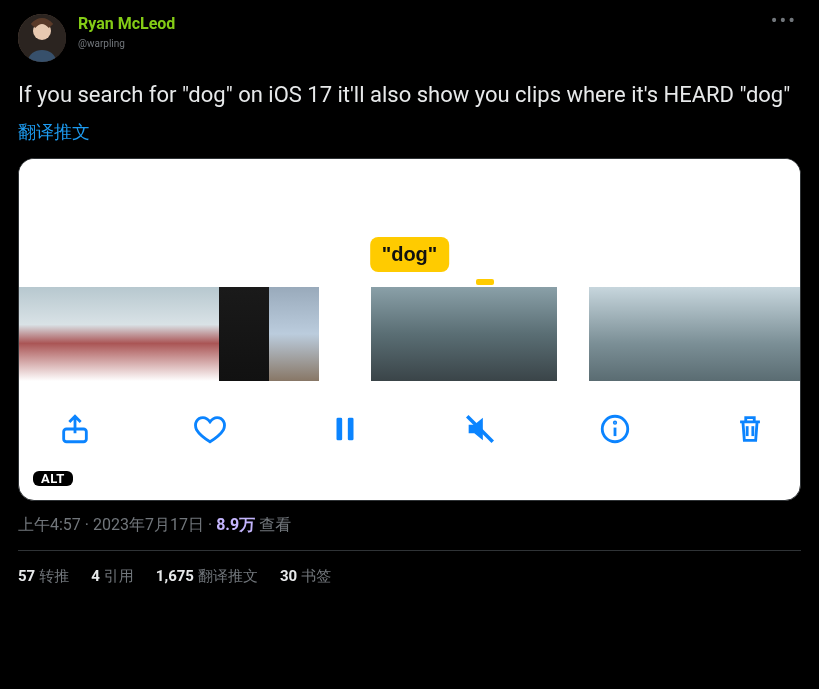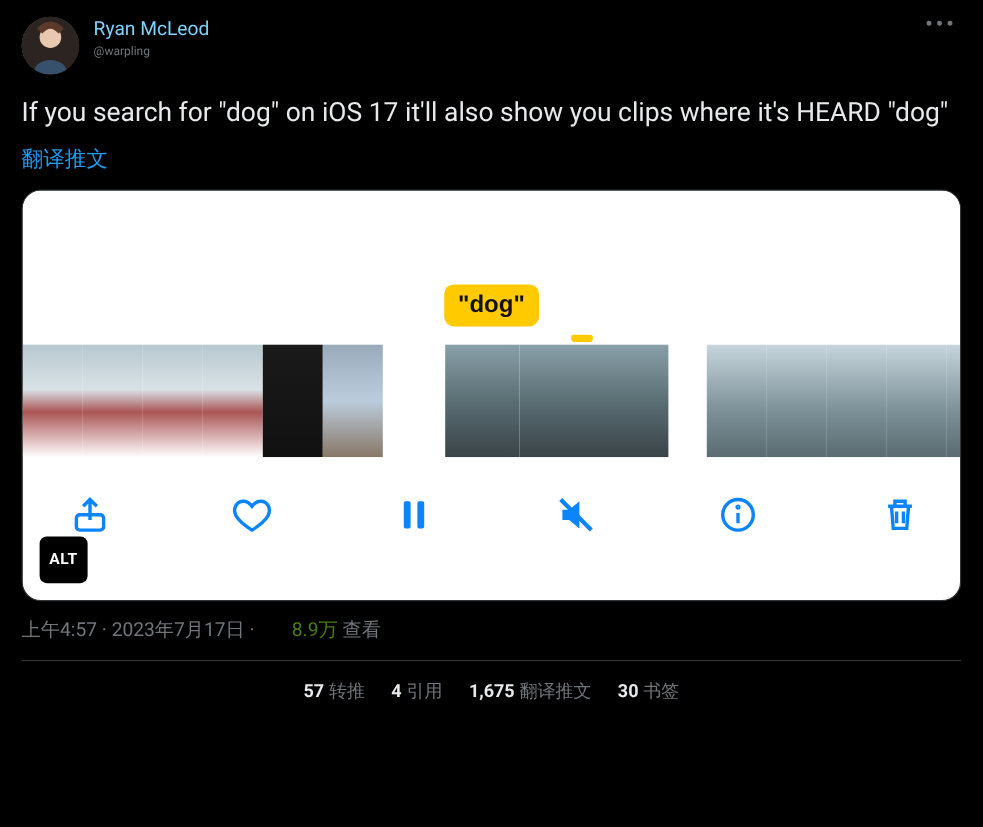--- a/index.html
+++ b/index.html
@@ -2,21 +2,21 @@
 <html><head>
 <meta charset="utf-8">
 <style>
   * { box-sizing: border-box; margin: 0; padding: 0; }
   html, body { width: 819px; height: 689px; background: #000; font-family: -apple-system, BlinkMacSystemFont, "Segoe UI", Roboto, Helvetica, Arial, sans-serif; color: #e7e9ea; overflow: hidden; }
   .tweet { padding: 14px 18px 0 18px; }
   .header { display: flex; align-items: flex-start; }
   .avatar { width: 48px; height: 48px; border-radius: 50%; background: linear-gradient(135deg,#8a6e5a 0%, #3a2e28 100%); flex-shrink:0; overflow:hidden; position:relative; }
   .avatar svg { width:100%; height:100%; display:block; }
   .name-col { margin-left: 12px; flex: 1; }
-  .display-name { font-weight: 400; font-size: 16px; color: #7dd3fc; line-height: 20px; }
+  .display-name { font-weight: 700; font-size: 16px; color: #84cc16; line-height: 20px; }
   .handle { font-size: 10px; color: #71767b; line-height: 20px; }
   .more { color: #71767b; font-size: 20px; letter-spacing: 2px; padding: 0 4px; cursor: pointer; line-height: 12px; }
   .body-text { margin-top: 18px; font-size: 22px; line-height: 30px; color: #e7e9ea; font-weight: 400; }
   .translate { display:inline-block; margin-top: 10px; color: #1d9bf0; font-size: 18px; cursor:pointer; }
   .media { margin-top: 14px; border-radius: 16px; overflow: hidden; background: #fff; position: relative; width: 100%; height: 343px; border:1px solid #2f3336; }
   .media-top { height: 128px; background:#fff; position:relative; }
   .tag { position:absolute; left: 50%; transform: translateX(-50%); top: 78px; background: #ffcb00; color:#111; font-weight:700; font-size:20px; padding: 6px 12px; border-radius: 8px; font-family: ui-rounded, -apple-system, sans-serif; }
   .marker { position:absolute; left: 58.5%; top: 120px; width: 18px; height: 6px; background:#ffcb00; border-radius:2px; }
   .timeline { height: 94px; background:#fff; display:flex; gap: 32px; padding: 0 0px; overflow:hidden; }
   .clip-group { display:flex; height:100%; }
@@ -24,26 +24,26 @@
   .frame.g1 { background: linear-gradient(180deg,#b7c8cf 0%, #d9e2e6 40%, #a55 60%, #fff 100%); }
   .frame.g1b { background: linear-gradient(180deg,#1a1a1a 0%, #111 100%); }
   .frame.g1c { background: linear-gradient(180deg,#9ab 0%, #bcd 50%, #876 100%); }
   .frame.g2 { background: linear-gradient(180deg,#8aa0a8 0%, #5a6e74 50%, #3a4448 100%); }
   .frame.g3 { background: linear-gradient(180deg,#c7d6dd 0%, #7b8f96 60%, #5a6c72 100%); }
   .playhead { position:absolute; left: 6px; top:4px; bottom:4px; width:4px; background:#fff; border-radius:2px; box-shadow: 0 0 0 1px rgba(0,0,0,.15); }
   .clip2 { margin-left: 20px; position:relative; }
   .toolbar { height: 96px; display:flex; align-items:center; justify-content: space-between; padding: 0 30px 0 36px; }
   .tb-btn { width: 40px; height: 40px; display:flex; align-items:center; justify-content:center; color:#0b84ff; cursor:pointer; }
   .tb-btn svg { width: 34px; height: 34px; stroke:#0b84ff; fill:none; stroke-width:2; }
-  .alt { position:absolute; left: 14px; bottom: 14px; background:#000; color:#fff; font-size:13px; font-weight:700; padding: 12px 8px; border-radius:6px; letter-spacing:0.5px; }
+  .alt { position:absolute; left: 14px; bottom: 14px; background:#000; color:#fff; font-size:13px; font-weight:700; padding: 0 8px; border-radius:6px; letter-spacing:0.5px; }
   .meta { margin-top: 14px; font-size: 16px; color:#71767b; }
   .meta .sep { margin: 0 4px; }
-  .meta strong { color:#4d7c0f; font-weight:400;margin-left:27px; }
+  .meta strong { color:#c4b5fd; font-weight:700; }
   .divider { height:1px; background:#2f3336; margin-top: 14px; }
-  .stats { display:flex; gap: 22px; padding: 16px 0 0 0; font-size:15px; color:#71767b;justify-content:center; }
+  .stats { display:flex; gap: 22px; padding: 16px 0 0 0; font-size:15px; color:#71767b; }
   .stats .n { color:#e7e9ea; font-weight:700; margin-right:4px; }
 </style>
 </head>
 <body>
 
 <div class="tweet">
 
   <div class="header">
     <div class="avatar">
       <svg viewBox="0 0 48 48">

